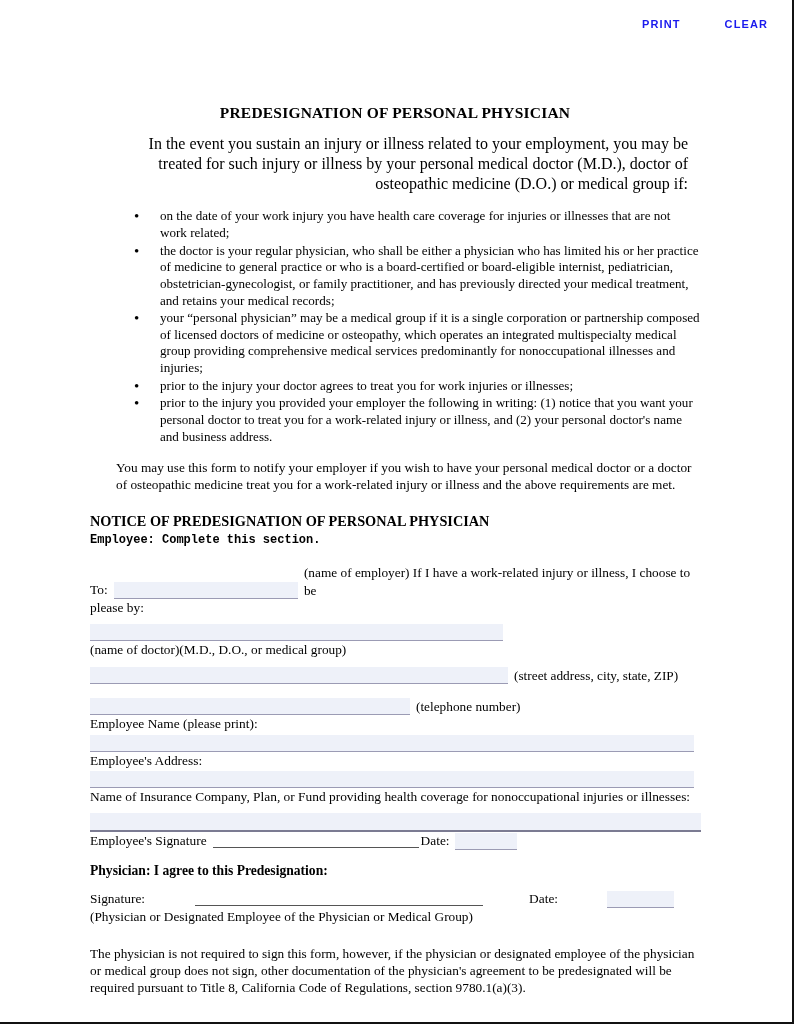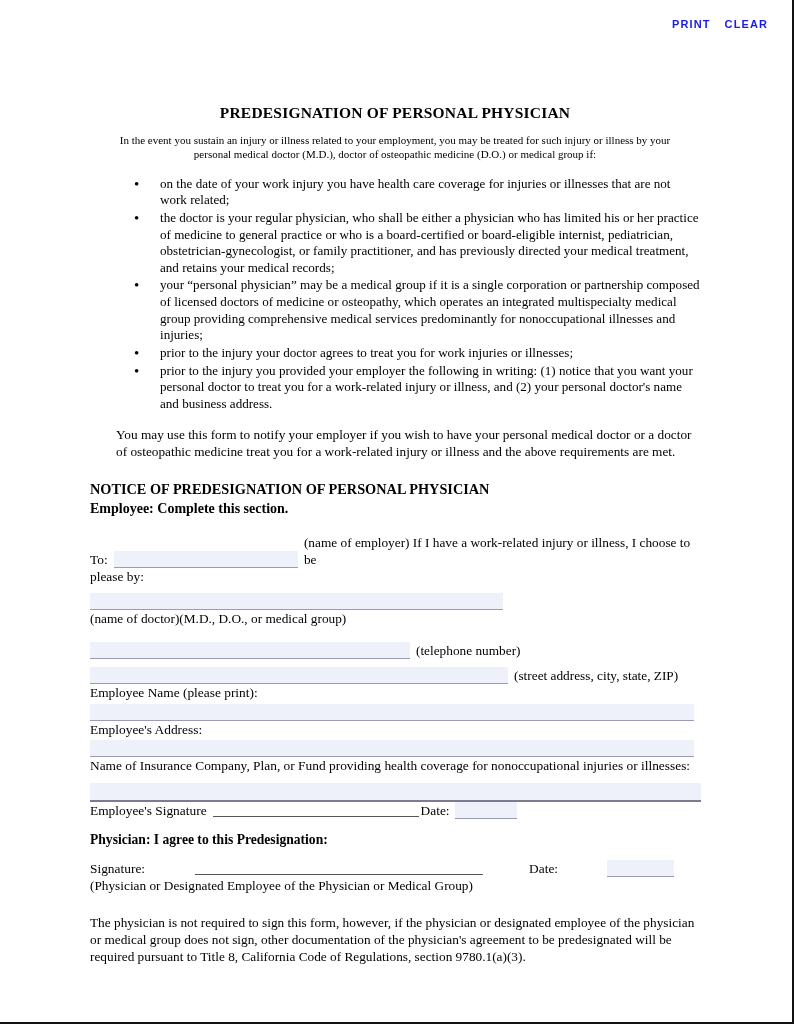--- a/index.html
+++ b/index.html
@@ -21,21 +21,21 @@
     border-bottom: 2px solid #111111;
     overflow: hidden;
   }
 
   
   .toolbar {
     position: absolute;
     top: 19px;
     right: 24px;
     display: flex;
-    gap: 14px;
+    gap: 44px;
     align-items: center;
   }
   .toolbar-btn {
     font-family: "Liberation Sans", "DejaVu Sans", sans-serif;
     font-size: 11px;
     font-weight: bold;
     letter-spacing: 1.1px;
     color: #1a1aee;
     background: transparent;
     border: none;
@@ -52,24 +52,24 @@
     width: 610px;
   }
   .doc-title {
     text-align: center;
     font-size: 15.5px;
     font-weight: bold;
     letter-spacing: 0.2px;
     margin: 0 0 6px 0;
   }
   .intro {
-    font-size: 11px;
+    font-size: 16px;
     line-height: 1.26;
     margin: 12px;
-    text-align: center;
+    text-align: right;
   }
 
   ul.conditions {
     margin: 14px 0 0 0;
     padding: 0 0 0 44px;
     list-style: none;
   }
   ul.conditions li {
     position: relative;
     font-size: 13.1px;
@@ -92,23 +92,24 @@
     width: 583px;
   }
 
   .notice-title {
     text-align: left;
     font-size: 14.3px;
     font-weight: bold;
     margin: 20px 0 0 0;
   }
   .employee-head {
-    font-size: 14px;
+    font-size: 12px;
     font-weight: bold;
     margin: 3px 0 0 0;
+    font-family: Liberation Mono, monospace;
   }
 
   
   .form {
     margin-top: 17px;
     font-size: 13.4px;
     line-height: 1.3;
   }
   .row {
     display: flex;
@@ -193,28 +194,28 @@
         <input class="fld" style="width: 187px; margin: 0px 6px;" value="">
         <span class="caption">(name of employer) If I have a work-related injury or illness, I choose to be</span>
       </div>
       <div>please by:</div>
 
       <div class="gap-sm">
         <input class="fld" style="width: 413px; display: block;" value="">
       </div>
       <div class="caption">(name of doctor)(M.D., D.O., or medical group)</div>
 
+      <div class="row gap-sm">
+        <input class="fld" style="width: 418px;" value="">
+        <span class="caption" style="margin-left:6px;">(street address, city, state, ZIP)</span>
+      </div>
+
       <div class="row gap-md">
         <input class="fld" style="width: 320px;" value="">
         <span class="caption" style="margin-left:6px;">(telephone number)</span>
-      </div>
-
-      <div class="row gap-sm">
-        <input class="fld" style="width: 418px;" value="">
-        <span class="caption" style="margin-left:6px;">(street address, city, state, ZIP)</span>
       </div>
 
       <div class="gap-lg">Employee Name (please print):</div>
       <input class="fld" style="width: 604px; display: block; margin-top: 2px;" value="">
 
       <div class="gap-lg">Employee's Address:</div>
       <input class="fld" style="width: 604px; display: block; margin-top: 2px;" value="">
 
       <div class="gap-lg">Name of Insurance Company, Plan, or Fund providing health coverage for nonoccupational injuries or illnesses:</div>
       <input class="fld heavy" style="width: 611px; display: block; margin-top: 8px; height: 19px;" value="">

